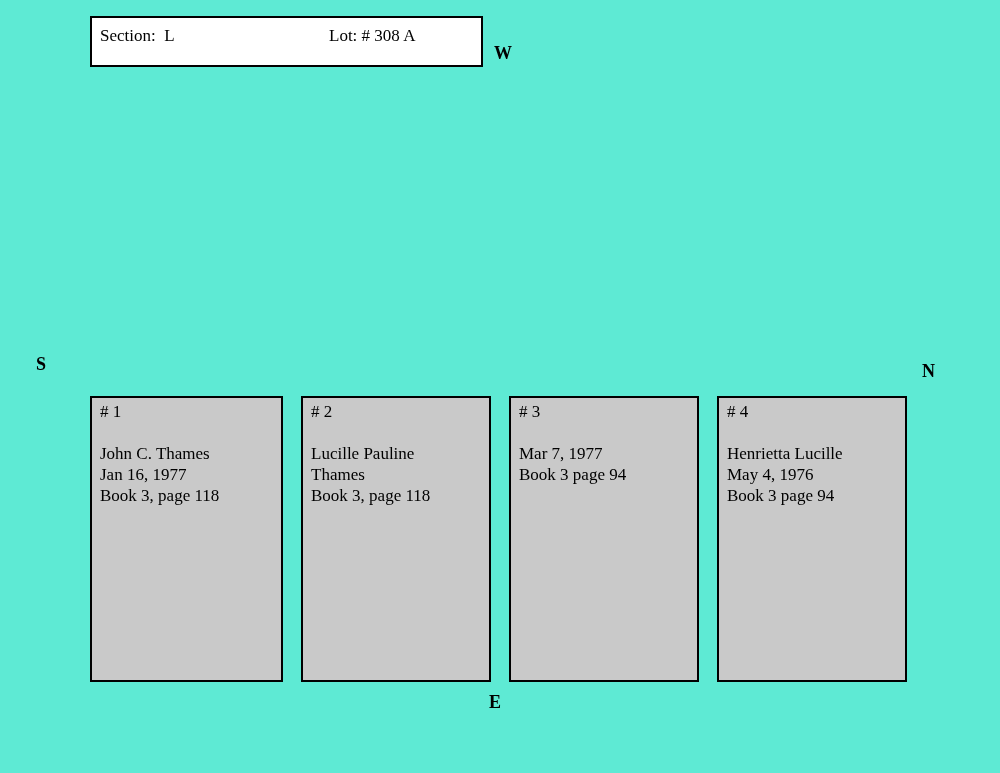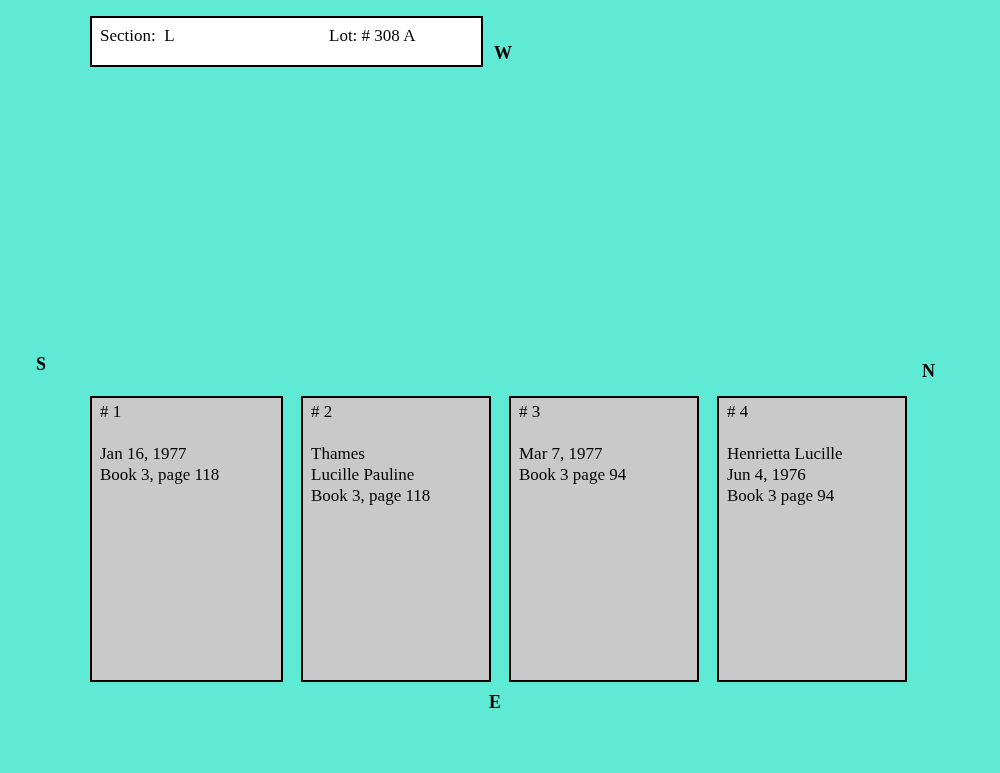--- a/index.html
+++ b/index.html
@@ -74,44 +74,45 @@
   </div>
 
   <div class="compass compass-w">W</div>
   <div class="compass compass-s">S</div>
   <div class="compass compass-n">N</div>
   <div class="compass compass-e">E</div>
 
   <div class="plot plot-1" style="background: rgb(201, 201, 201);">
     <div class="plot-number"># 1</div>
     <div class="plot-lines">
+      <div class="plot-line">John C. Thames</div>
       <div class="plot-line">Jan 16, 1977</div>
       <div class="plot-line">Book 3, page 118</div>
     </div>
   </div>
 
   <div class="plot plot-2" style="background: rgb(201, 201, 201);">
     <div class="plot-number"># 2</div>
     <div class="plot-lines">
+      <div class="plot-line">Lucille Pauline</div>
       <div class="plot-line">Thames</div>
-      <div class="plot-line">Lucille Pauline</div>
       <div class="plot-line">Book 3, page 118</div>
     </div>
   </div>
 
   <div class="plot plot-3" style="background: rgb(201, 201, 201);">
     <div class="plot-number"># 3</div>
     <div class="plot-lines">
       <div class="plot-line">Mar 7, 1977</div>
       <div class="plot-line">Book 3 page 94</div>
     </div>
   </div>
 
   <div class="plot plot-4" style="background: rgb(201, 201, 201);">
     <div class="plot-number"># 4</div>
     <div class="plot-lines">
       <div class="plot-line">Henrietta Lucille</div>
-      <div class="plot-line">Jun 4, 1976</div>
+      <div class="plot-line">May 4, 1976</div>
       <div class="plot-line">Book 3 page 94</div>
     </div>
   </div>
 
 </div>
 
 </body></html>

